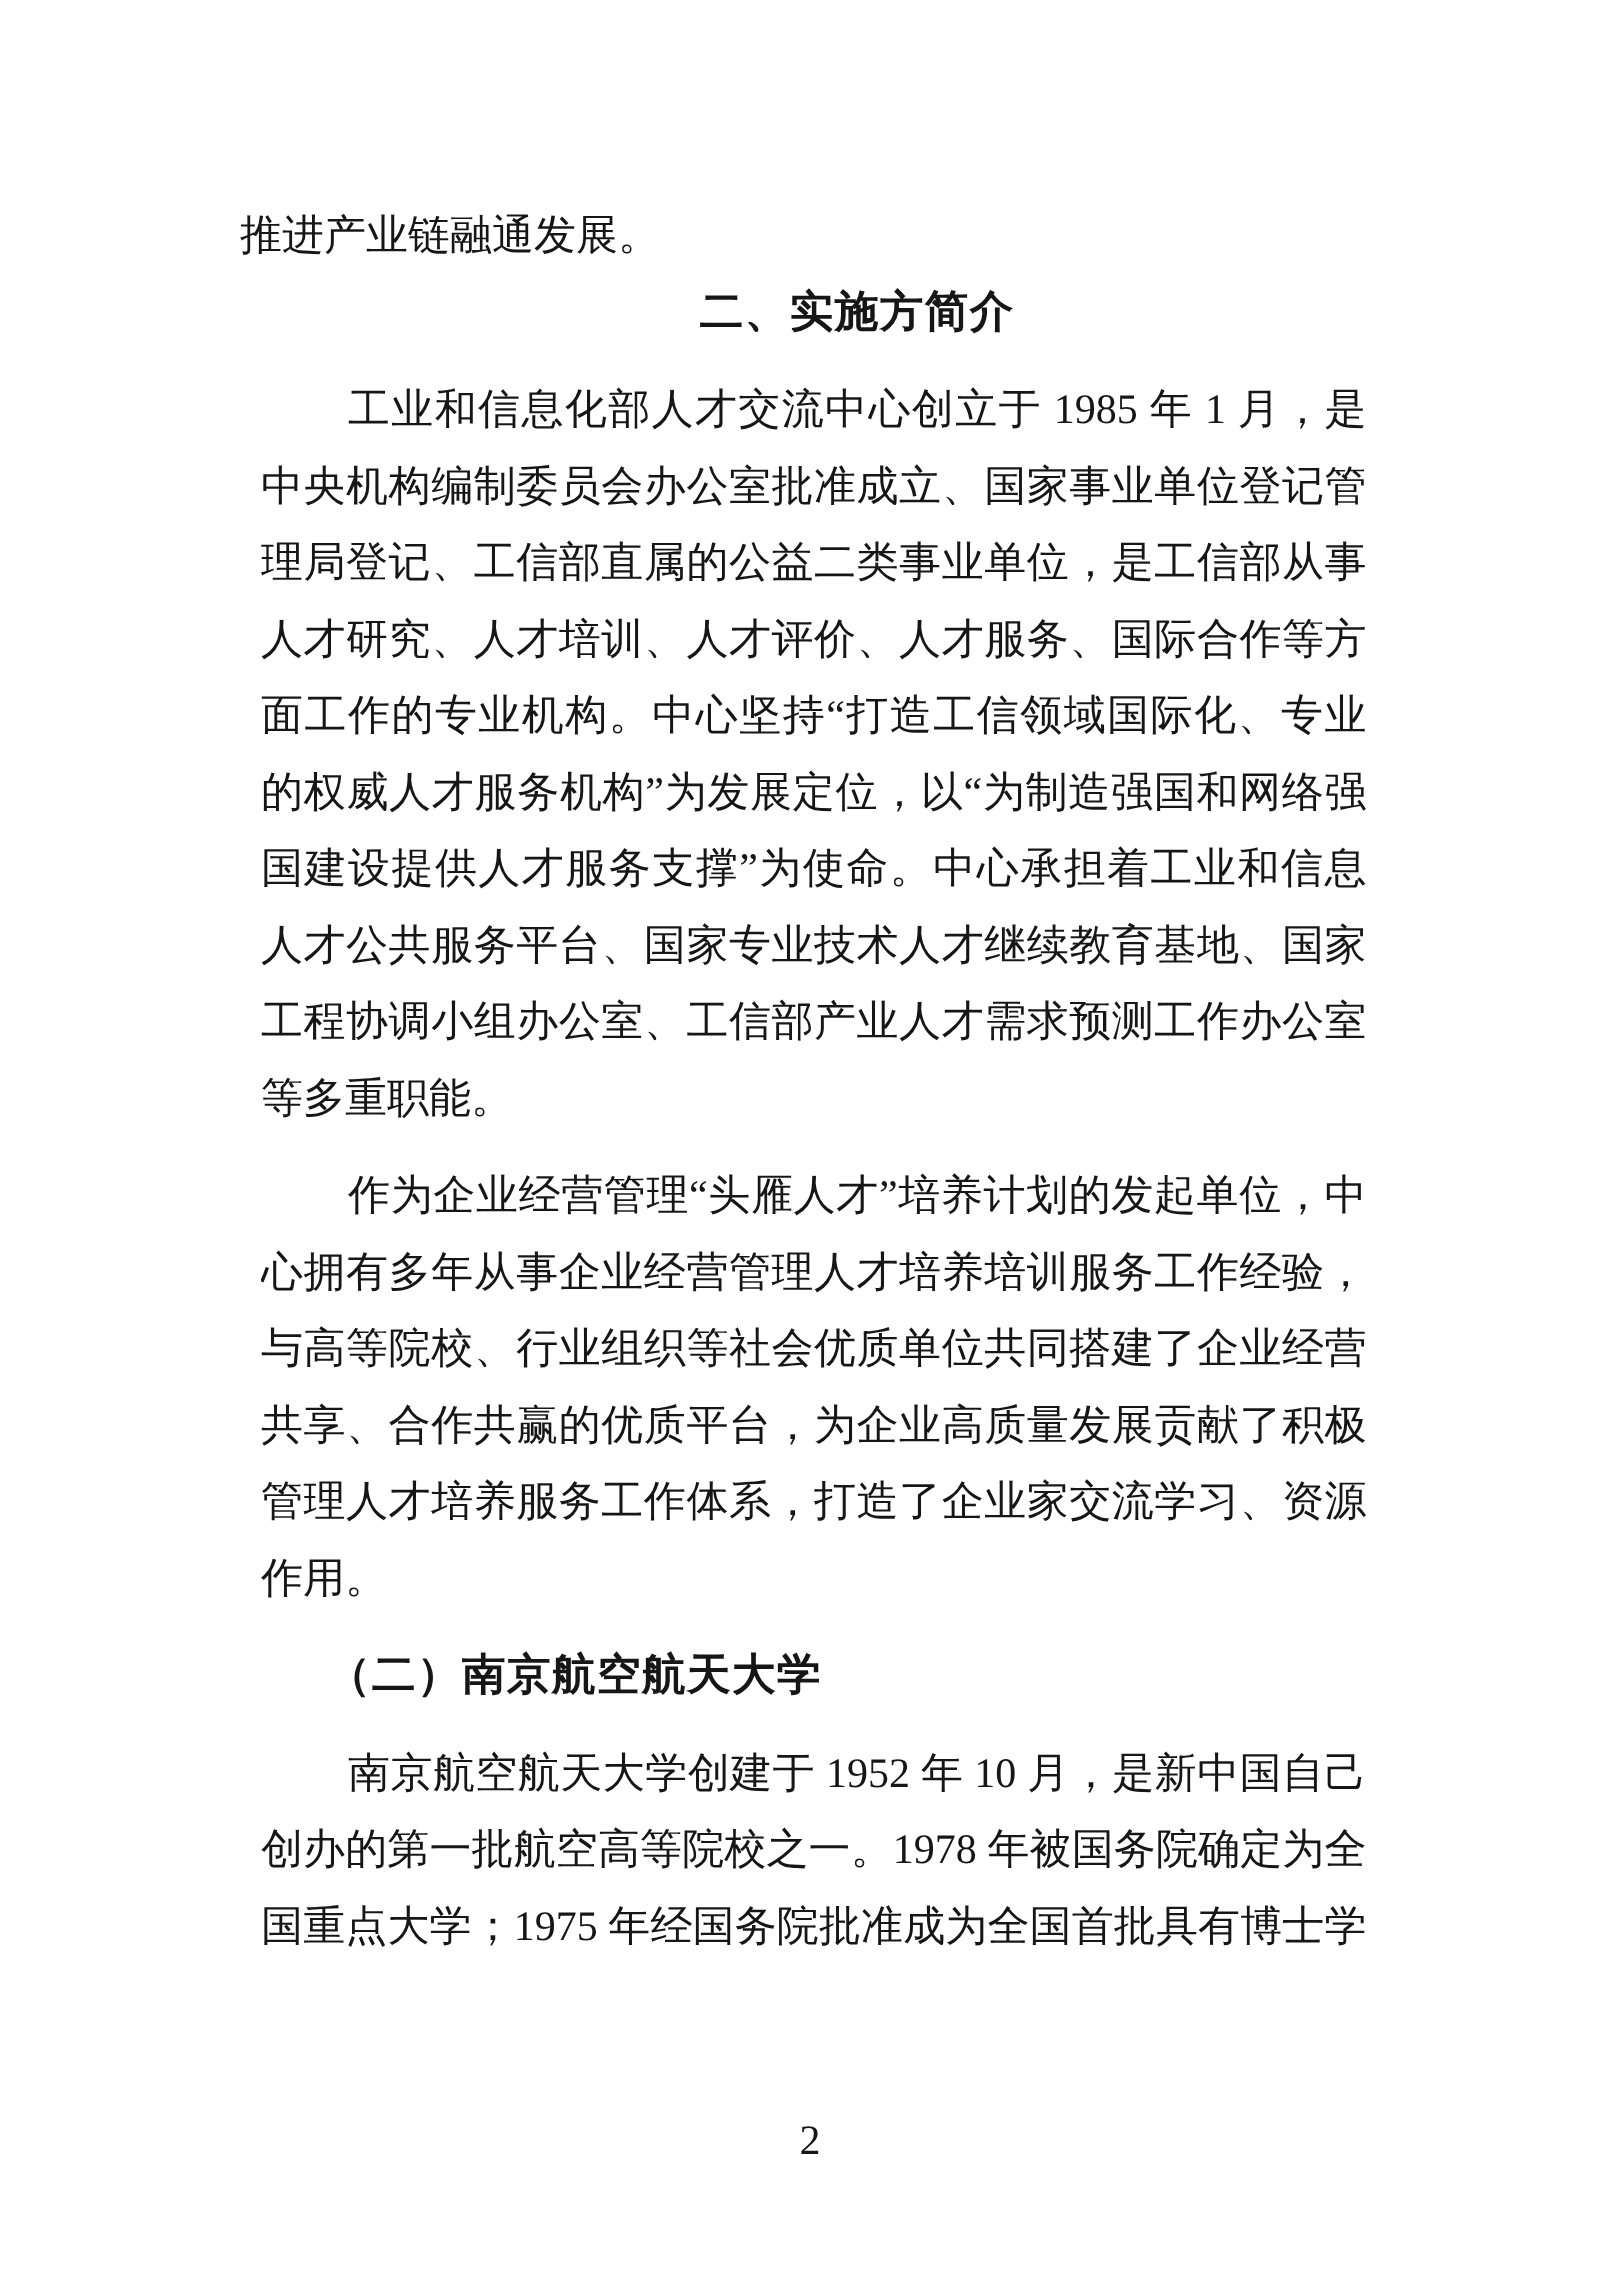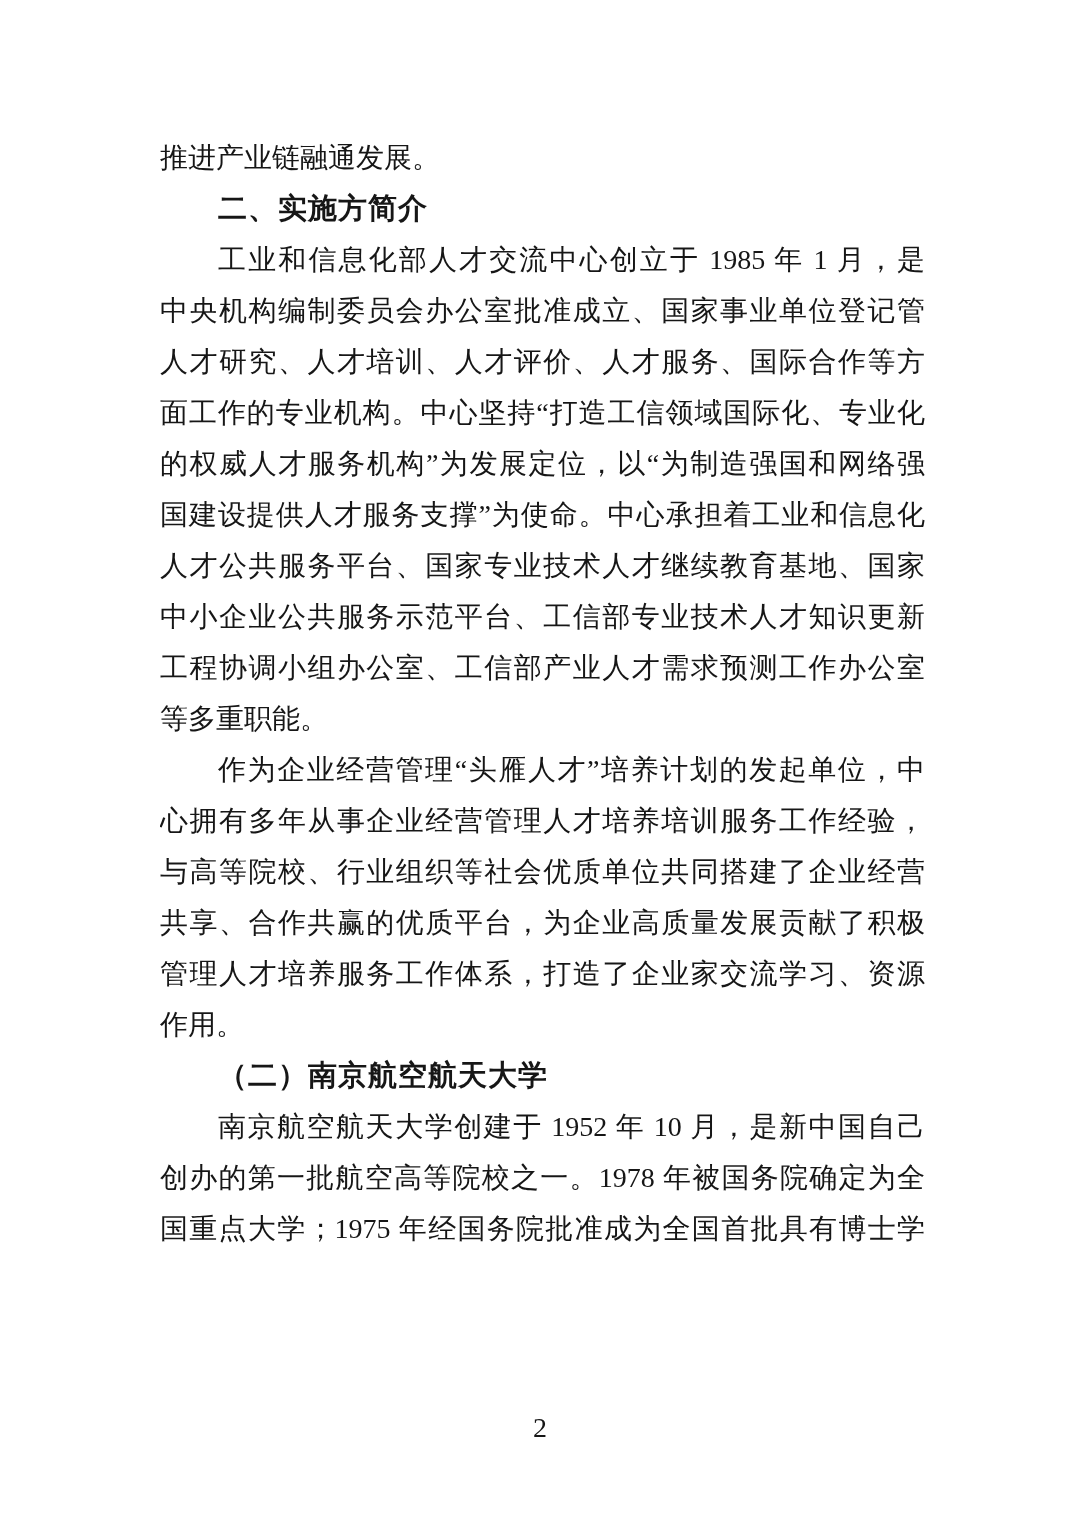--- a/index.html
+++ b/index.html
@@ -34,30 +34,31 @@
   .line.first { text-indent: 58px; }
   .line.tail  { text-align-last: left; }
   .h1 {
     font-family: "Liberation Sans", "DejaVu Sans", sans-serif;
     font-weight: 700;
     font-size: 29px;
     line-height: 51px;
     height: 51px;
     text-indent: 58px;
     letter-spacing: 1px;
+    text-align: center;
   }
   .h2 {
     font-weight: 600;
     font-size: 29px;
     line-height: 51px;
     height: 51px;
     text-indent: 58px;
     letter-spacing: 1px;
   }
-  .para { margin: 0; }
+  .para { margin: 14px; }
   .footer {
     position: absolute;
     top: 1408px;
     left: 0;
     width: 1080px;
     text-align: center;
     font-size: 28px;
     line-height: 40px;
     color: #161616;
   }
@@ -65,26 +66,26 @@
 </head>
 <body>
 
 <div class="page">
   <div class="content">
       <div class="line tail">推进产业链融通发展。</div>
       <div class="h1">二、实施方简介</div>
       <div class="para">
         <div class="line first">工业和信息化部人才交流中心创立于 1985 年 1 月，是</div>
         <div class="line">中央机构编制委员会办公室批准成立、国家事业单位登记管</div>
+        <div class="line">理局登记、工信部直属的公益二类事业单位，是工信部从事</div>
         <div class="line">人才研究、人才培训、人才评价、人才服务、国际合作等方</div>
         <div class="line">面工作的专业机构。中心坚持“打造工信领域国际化、专业化</div>
         <div class="line">的权威人才服务机构”为发展定位，以“为制造强国和网络强</div>
         <div class="line">国建设提供人才服务支撑”为使命。中心承担着工业和信息化</div>
         <div class="line">人才公共服务平台、国家专业技术人才继续教育基地、国家</div>
-        <div class="line">中小企业公共服务示范平台、工信部专业技术人才知识更新</div>
         <div class="line">工程协调小组办公室、工信部产业人才需求预测工作办公室</div>
         <div class="line tail">等多重职能。</div>
       </div>
       <div class="para">
         <div class="line first">作为企业经营管理“头雁人才”培养计划的发起单位，中</div>
         <div class="line">心拥有多年从事企业经营管理人才培养培训服务工作经验，</div>
         <div class="line">与高等院校、行业组织等社会优质单位共同搭建了企业经营</div>
         <div class="line">共享、合作共赢的优质平台，为企业高质量发展贡献了积极</div>
         <div class="line">管理人才培养服务工作体系，打造了企业家交流学习、资源</div>
         <div class="line tail">作用。</div>

